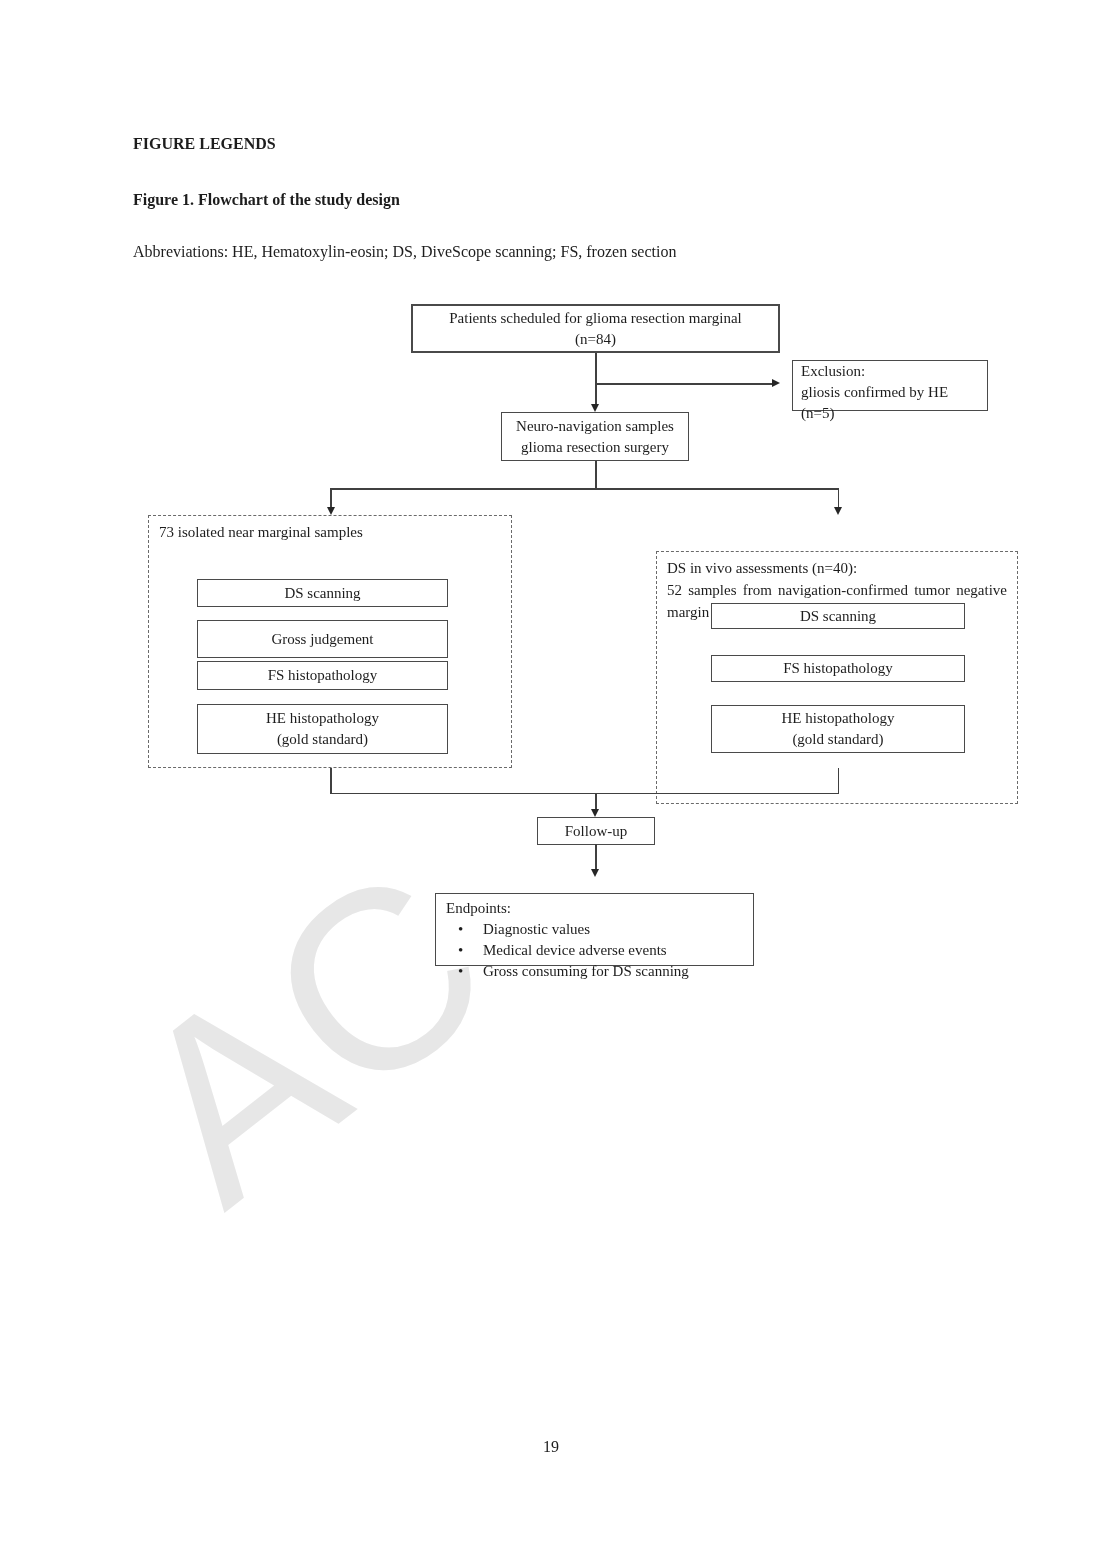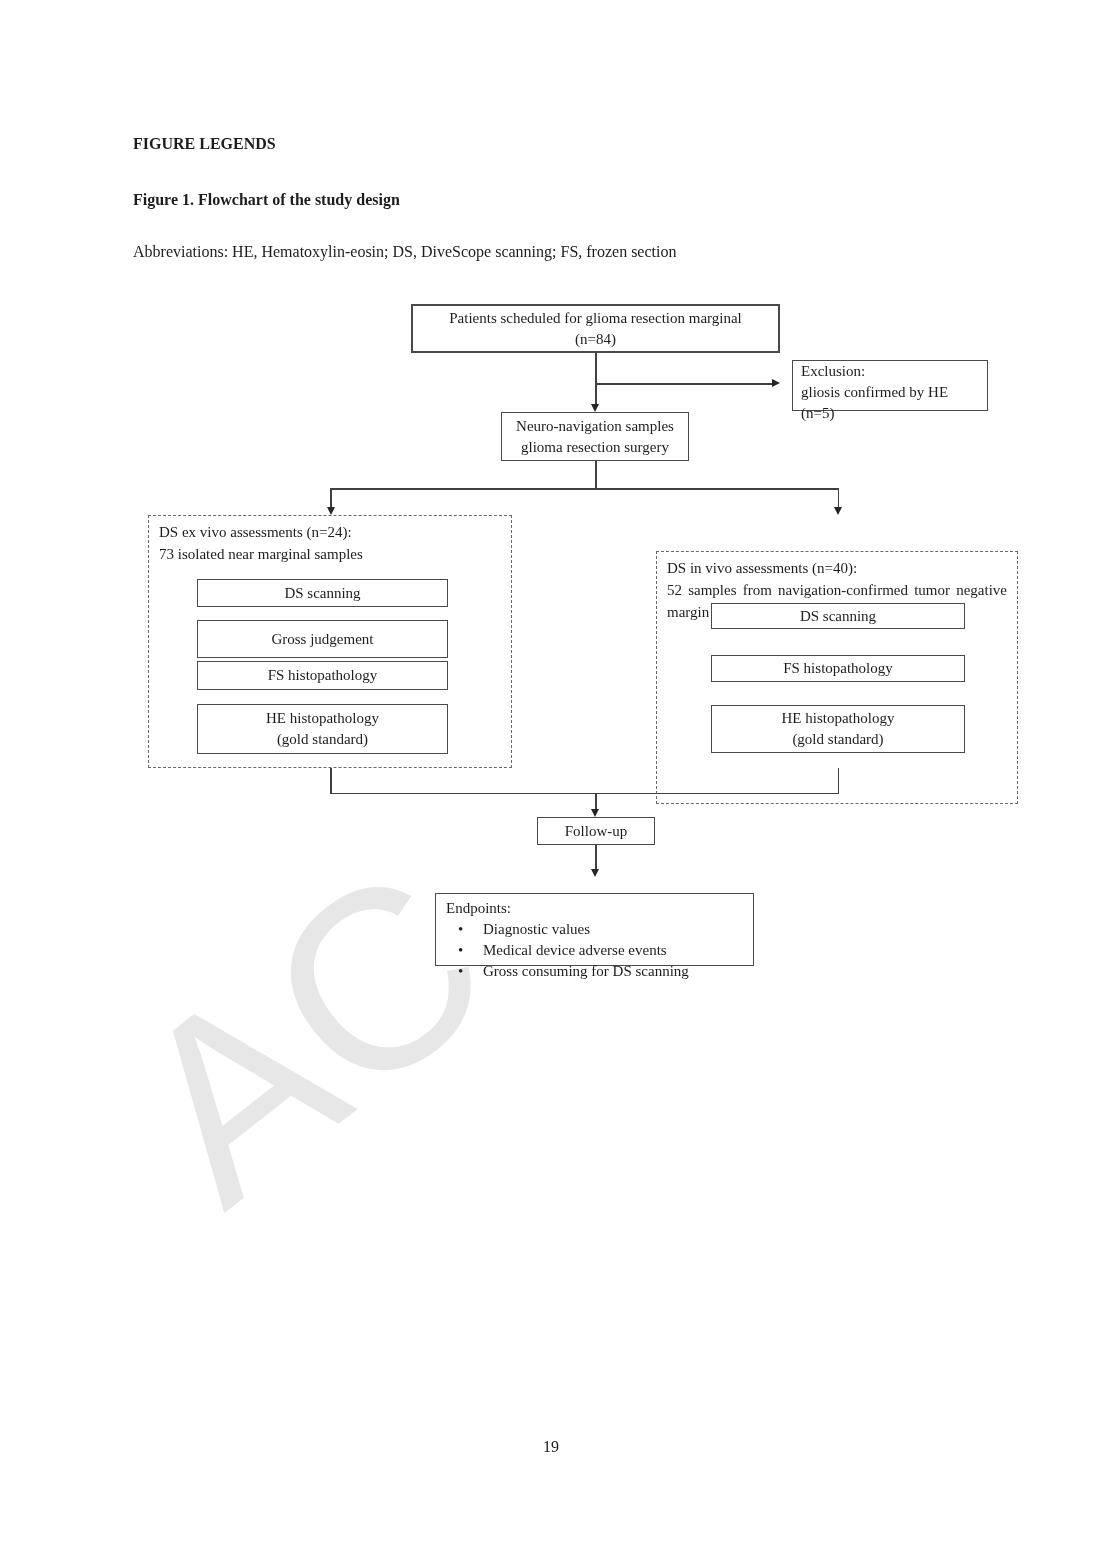--- a/index.html
+++ b/index.html
@@ -107,21 +107,20 @@
 
     <div class="line" style="left:595px;top:461px;width:1.5px;height:28px;"></div>
     <div class="line" style="left:330px;top:488px;width:509px;height:1.5px;"></div>
     <div class="line" style="left:330px;top:488px;width:1.5px;height:20px;"></div>
     <div class="arr-down" style="left:326.5px;top:507px;"></div>
     <div class="line" style="left:837.5px;top:488px;width:1.5px;height:20px;"></div>
     <div class="arr-down" style="left:834px;top:507px;"></div>
 
     <div class="dashedbox" style="left:148px;top:515px;width:364px;height:253px;">
       <div class="dash-head">
-        <div>DS ex vivo assessments (n=24):</div>
         <div>73 isolated near marginal samples</div>
       </div>
     </div>
     <div class="box center" style="left:197px;top:579px;width:251px;height:28px;">
       <div>DS scanning</div>
     </div>
     <div class="box center" style="left:197px;top:620px;width:251px;height:38px;">
       <div>Gross judgement</div>
     </div>
     <div class="box center" style="left:197px;top:661px;width:251px;height:29px;">

